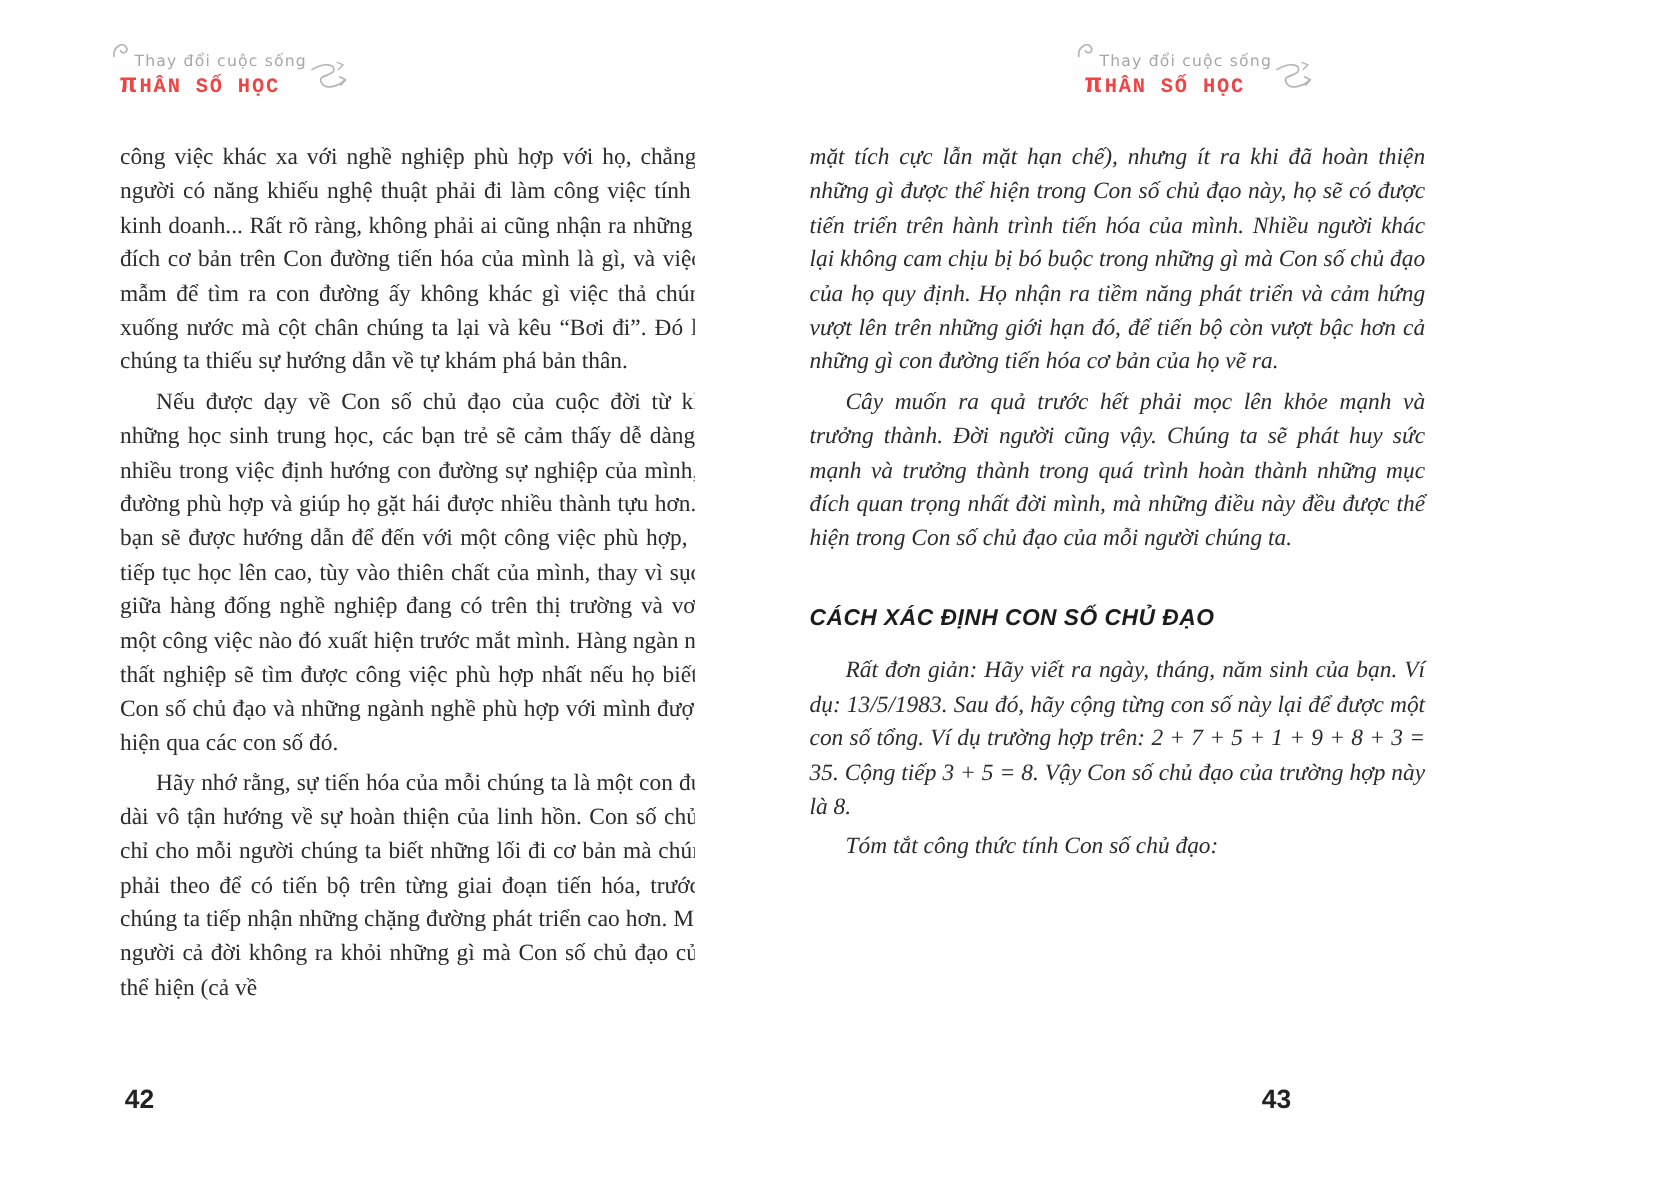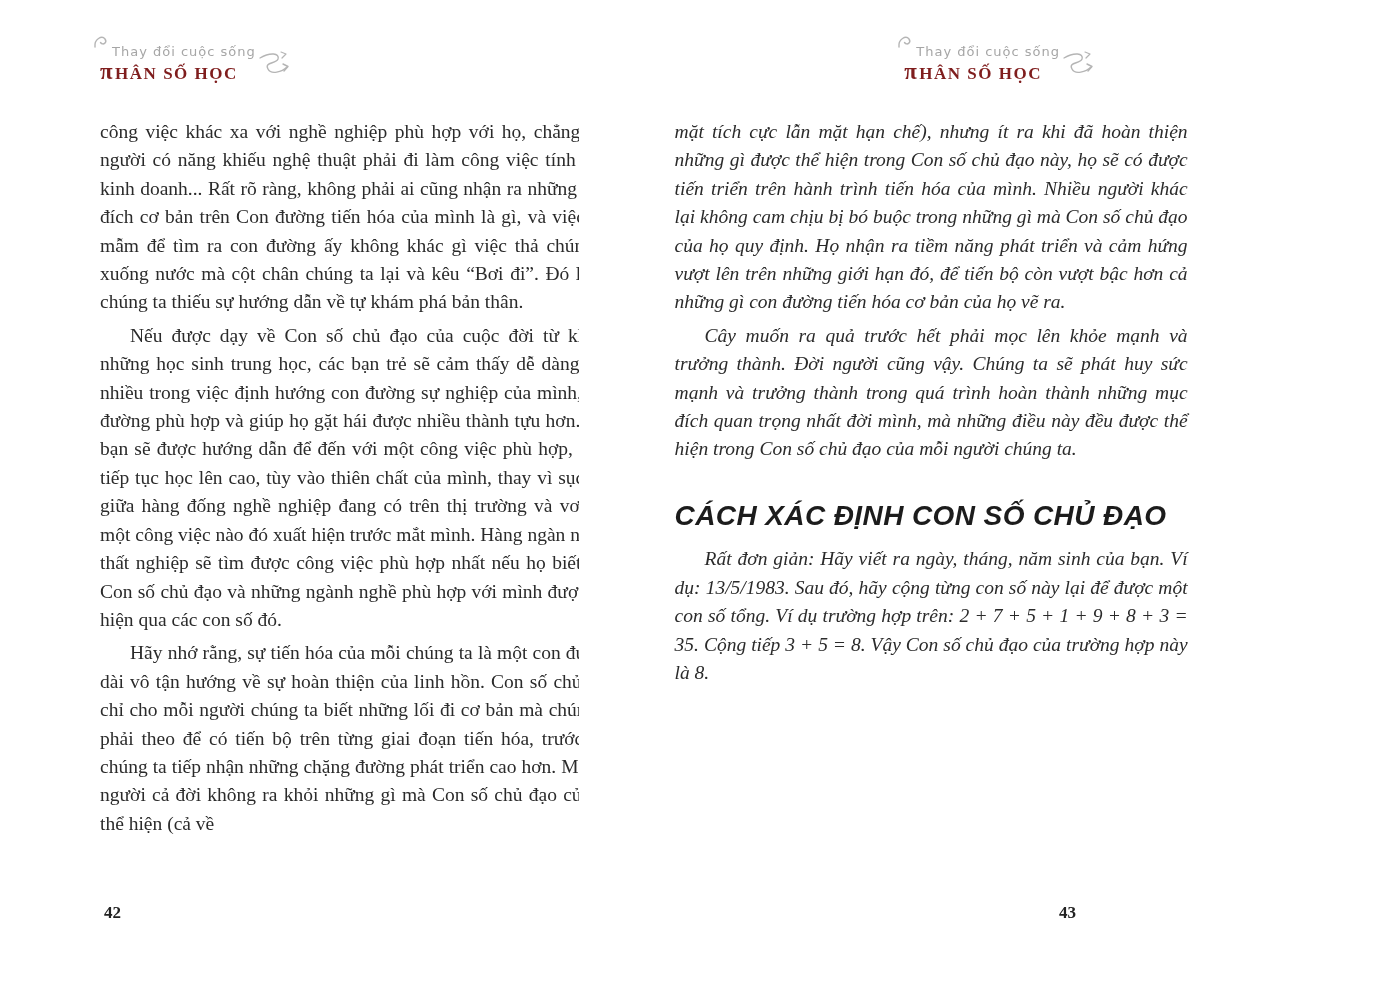--- a/index.html
+++ b/index.html
@@ -21,25 +21,25 @@
   .page.right .logo { left: auto; right: 98px; }
   .logo-tagline {
     font-family: "DejaVu Sans", sans-serif;
     font-size: 13px;
     color: #a6a6a6;
     letter-spacing: 1px;
     padding-left: 12px;
     white-space: nowrap;
   }
   .logo-brand {
-    font-family: Liberation Serif, serif;
+    font-family: Liberation Mono, monospace;
     font-weight: bold;
     font-size: 17px;
     letter-spacing: 1.5px;
-    color: #7f1d1d;
+    color: #ef4444;
     white-space: nowrap;
     line-height: 1.1;
   }
   .logo-brand .pi { font-size: 23px; font-weight: bold; margin-right: 1px; }
   .logo svg { position: absolute; }
   .logo .curl-top { left: -8px; top: -12px; }
   .logo .swirl-right { right: -34px; top: 6px; }
 
   
   .text-col {
@@ -50,36 +50,36 @@
     text-align: justify;
   }
   .page.left  .text-col { left: 100px; width: 516px; }
   .page.right .text-col { left: 96px;  width: 513px; font-style: italic; }
   .para { margin-bottom: 5px; }
   .para.indent { text-indent: 30px; }
 
   .section-heading {
     font-family: "Liberation Sans", sans-serif;
     font-weight: bold;
-    font-size: 28px;
+    font-size: 19px;
     letter-spacing: 0.4px;
     color: #1c1c1c;
     text-align: left;
     margin-top: 38px;
     margin-bottom: 15px;
     text-indent: 0;
   }
 
   
   .page-number {
     position: absolute;
     top: 903px;
-    font-family: Liberation Serif, serif;
+    font-family: Liberation Sans, sans-serif;
     font-weight: bold;
-    font-size: 17px;
+    font-size: 22px;
     color: #222222;
   }
   .page.left  .page-number { left: 104px; }
   .page.right .page-number { right: 82px; }
 </style>
 </head>
 <body>
 
 <div class="spread">
 
@@ -120,18 +120,19 @@
         <path d="M27 14 L32 16.5 L28 21" fill="none" stroke="#b5b5b5" stroke-width="1.4" stroke-linecap="round" stroke-linejoin="round"></path>
         <path d="M25 2 L30 4 L26 8" fill="none" stroke="#b5b5b5" stroke-width="1.2" stroke-linecap="round" stroke-linejoin="round"></path>
       </svg>
     </div>
 
     <div class="text-col">
       <p class="para">mặt tích cực lẫn mặt hạn chế), nhưng ít ra khi đã hoàn thiện những gì được thể hiện trong Con số chủ đạo này, họ sẽ có được tiến triển trên hành trình tiến hóa của mình. Nhiều người khác lại không cam chịu bị bó buộc trong những gì mà Con số chủ đạo của họ quy định. Họ nhận ra tiềm năng phát triển và cảm hứng vượt lên trên những giới hạn đó, để tiến bộ còn vượt bậc hơn cả những gì con đường tiến hóa cơ bản của họ vẽ ra.</p>
       <p class="para indent">Cây muốn ra quả trước hết phải mọc lên khỏe mạnh và trưởng thành. Đời người cũng vậy. Chúng ta sẽ phát huy sức mạnh và trưởng thành trong quá trình hoàn thành những mục đích quan trọng nhất đời mình, mà những điều này đều được thể hiện trong Con số chủ đạo của mỗi người chúng ta.</p>
       <h2 class="section-heading">CÁCH XÁC ĐỊNH CON SỐ CHỦ ĐẠO</h2>
       <p class="para indent">Rất đơn giản: Hãy viết ra ngày, tháng, năm sinh của bạn. Ví dụ: 13/5/1983. Sau đó, hãy cộng từng con số này lại để được một con số tổng. Ví dụ trường hợp trên: 2 + 7 + 5 + 1 + 9 + 8 + 3 = 35. Cộng tiếp 3 + 5 = 8. Vậy Con số chủ đạo của trường hợp này là 8.</p>
+      <p class="para indent">Tóm tắt công thức tính Con số chủ đạo:</p>
     </div>
 
     <div class="page-number">43</div>
   </div>
 
 </div>
 
 </body></html>

